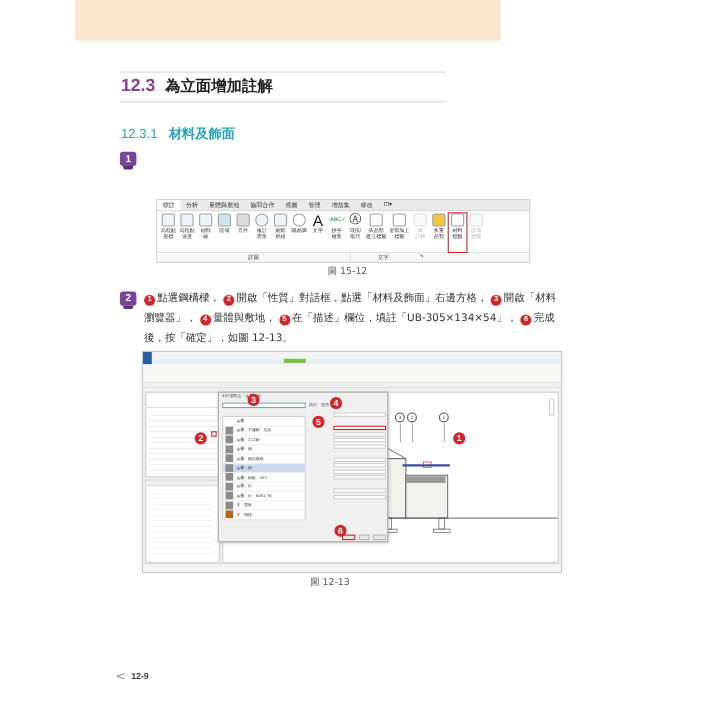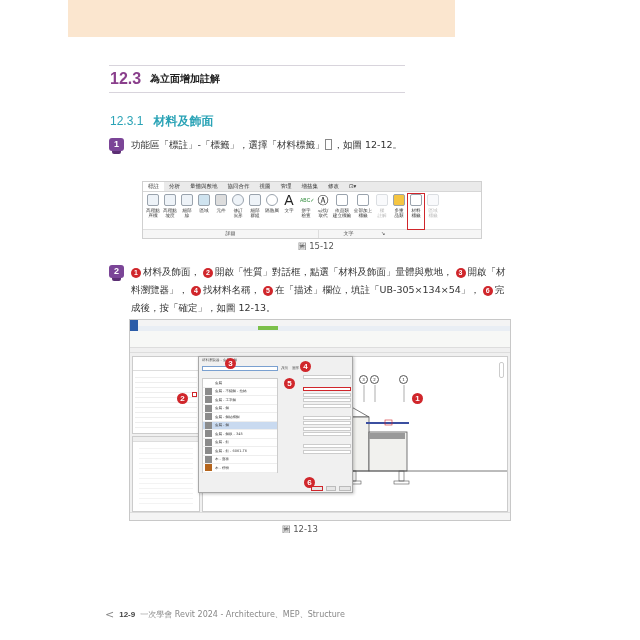--- a/index.html
+++ b/index.html
@@ -1,20 +1,20 @@
 <!DOCTYPE html>
 <html><head>
 <meta charset="utf-8">
 <style>
   * { box-sizing: border-box; margin: 0; padding: 0; }
   body { width: 640px; height: 640px; background: #ffffff; font-family: "DejaVu Sans", sans-serif; position: relative; overflow: hidden; }
   .top-band { position: absolute; left: 68px; top: 0; width: 387px; height: 37px; background: #fbe6cf; }
   .sec-header { position: absolute; left: 109px; top: 65px; width: 296px; height: 28px; border-top: 1px solid #d8d4dc; border-bottom: 1px solid #d8d4dc; display: flex; align-items: center; }
   .sec-num { color: #8a3f8c; font-weight: bold; font-size: 16px; font-family: "Liberation Sans", sans-serif; margin-left: 1px; width: 40px; }
-  .sec-title { color: #222; font-size: 10px; font-weight: bold; }
+  .sec-title { color: #222; font-size: 14px; font-weight: bold; }
   .subsec { position: absolute; left: 110px; top: 113px; color: #2aa3b6; font-size: 12px; font-weight: bold; }
   .subsec .n { font-family: "Liberation Sans", sans-serif; font-weight: normal; margin-right: 6px; }
   .step { position: absolute; left: 131px; width: 375px; font-size: 9.5px; line-height: 18px; color: #333; }
   .step-badge { position: absolute; left: -22px; top: 2px; width: 15px; height: 13px; background: #7b4597; color: #fff; border-radius: 3px; font-size: 9px; text-align: center; line-height: 13px; font-family: "Liberation Sans", sans-serif; font-weight: bold; }
   .step-badge::after { content: ""; position: absolute; left: 3px; bottom: -3px; width: 9px; height: 3px; background: #5c2f74; border-radius: 0 0 2px 2px; }
   .circ { display: inline-block; width: 10px; height: 10px; border-radius: 50%; background: #d0262b; color: #fff; font-size: 7px; line-height: 10px; text-align: center; font-weight: bold; font-family: "Liberation Sans", sans-serif; vertical-align: 0px; margin-right: 2px; }
   .icon-inline { display: inline-block; width: 7px; height: 11px; border: 1px solid #888; vertical-align: -2px; margin: 0 1px; }
   .ribbon { position: absolute; left: 142px; top: 181px; width: 340px; height: 58px; background: #f3f3f3; border: 1px solid #d0d0d0; }
   .ribbon-tabs { height: 10px; display: flex; gap: 0; font-size: 5.5px; color: #333; border-bottom: 1px solid #d6d6d6; background: #eaeaea; }
   .ribbon-tabs span { padding: 1px 5px; }
@@ -66,23 +66,20 @@
   <span class="sec-title">為立面增加註解</span>
 </div>
 
 <div class="subsec">
   <span class="n">12.3.1</span>
   <span>材料及飾面</span>
 </div>
 
 <div class="step" style="top:136px;">
   <span class="step-badge">1</span>
-  <div>
-    <span>功能區「標註」-「標籤」，選擇「材料標籤」</span><span class="icon-inline"></span><span>，如圖 12-12。</span>
-  </div>
 </div>
 
 <div class="ribbon">
   <div class="ribbon-tabs">
     <span class="active">標註</span>
     <span>分析</span>
     <span>量體與敷地</span>
     <span>協同合作</span>
     <span>視圖</span>
     <span>管理</span>
@@ -180,24 +177,24 @@
   </div>
 </div>
 
 <div class="caption" style="left:298px;top:241px;">
   <span>圖 15-12</span>
 </div>
 
 <div class="step" style="top:263px;">
   <span class="step-badge">2</span>
   <div>
-    <span class="circ">1</span><span>材料及飾面，</span>
-    <span class="circ">2</span><span>開啟「性質」對話框，點選「材料及飾面」量體與敷地，</span>
+    <span class="circ">1</span><span>點選鋼構樑，</span>
+    <span class="circ">2</span><span>開啟「性質」對話框，點選「材料及飾面」右邊方格，</span>
     <span class="circ">3</span><span>開啟「材料瀏覽器」，</span>
-    <span class="circ">4</span><span>找材料名稱，</span>
+    <span class="circ">4</span><span>量體與敷地，</span>
     <span class="circ">5</span><span>在「描述」欄位，填註「UB-305×134×54」，</span>
     <span class="circ">6</span><span>完成後，按「確定」，如圖 12-13。</span>
   </div>
 </div>
 
 <div class="revit">
   <div class="rv-title">
       <div class="rv-logo"></div>
     </div>
   <div class="rv-tabs"><span class="hl"></span></div>
@@ -325,14 +322,13 @@
   <div class="marker" style="left:174px;top:157px;">6</div>
 </div>
 
 <div class="caption" style="left:282px;top:524px;">
   <span>圖 12-13</span>
 </div>
 
 <div class="footer">
   <span class="chev">&lt;</span>
   <span class="pg">12-9</span>
-  <span>一次學會 Revit 2024 - Architecture、MEP、Structure</span>
 </div>
 
 </body></html>

